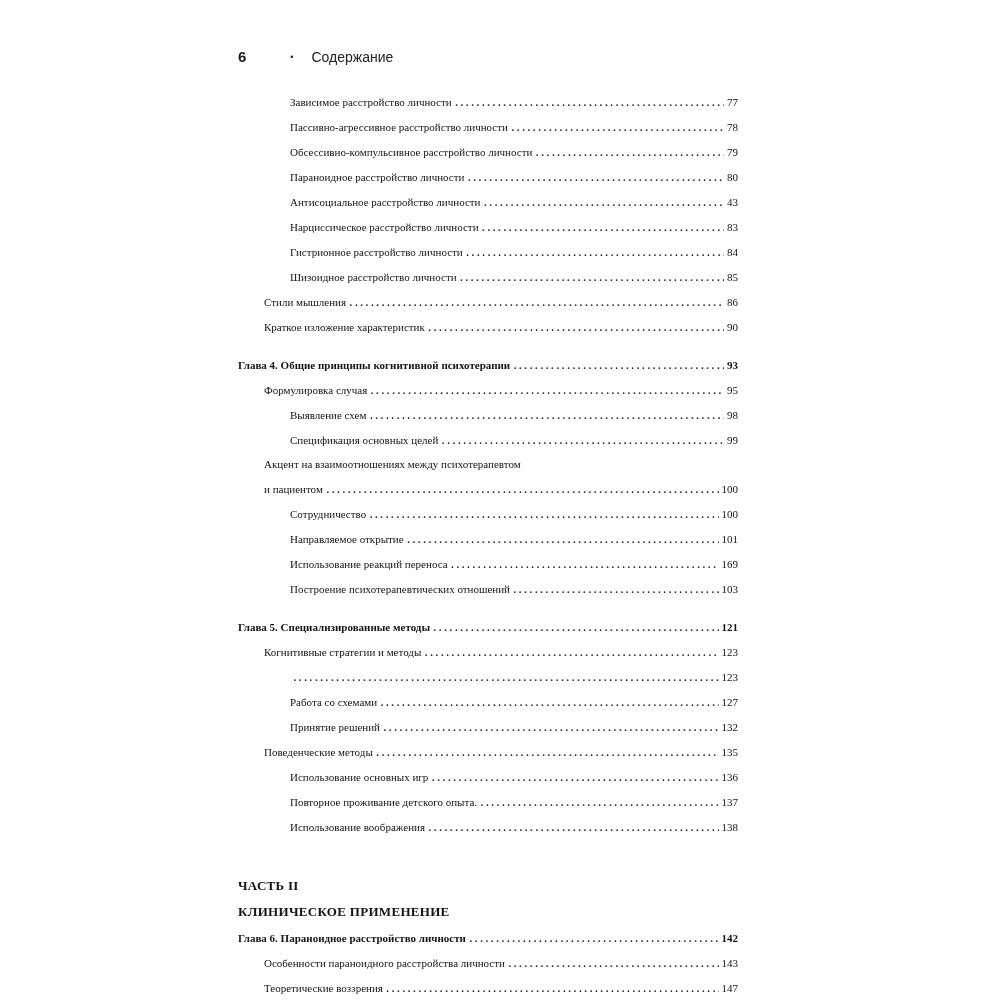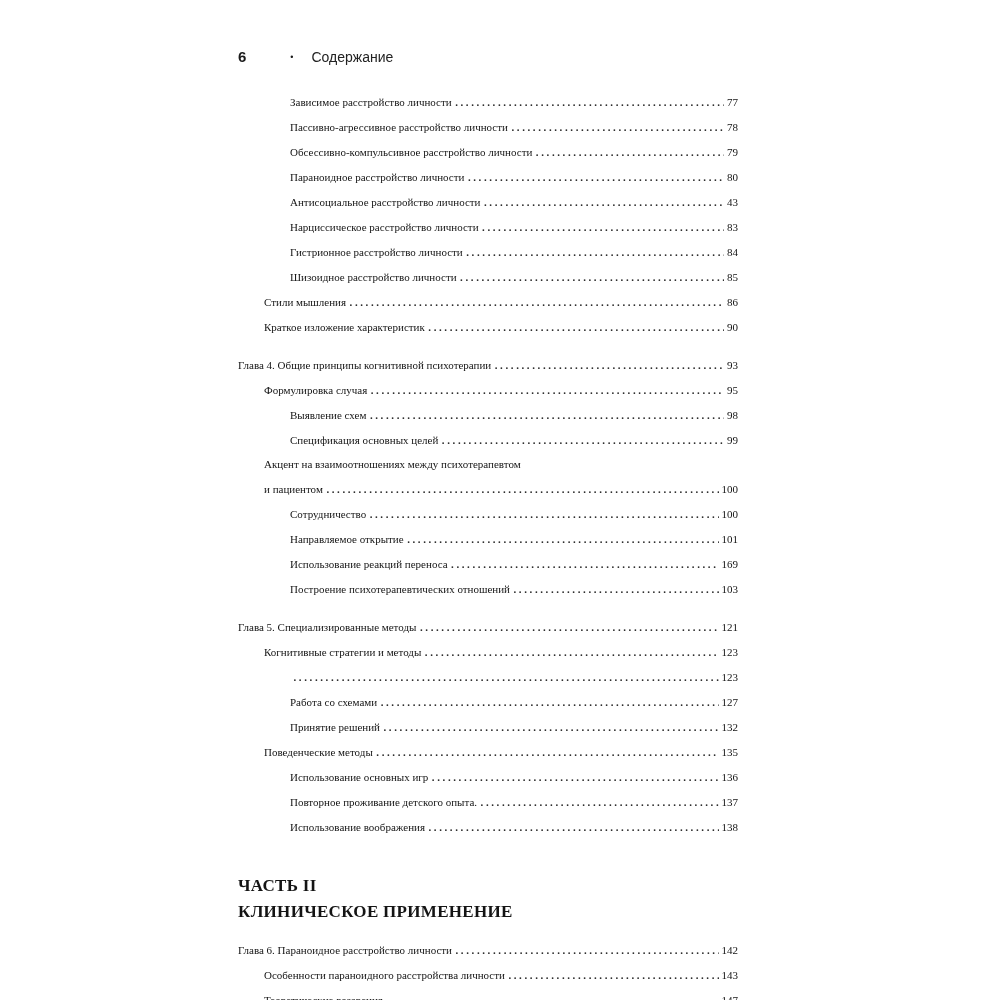--- a/index.html
+++ b/index.html
@@ -41,21 +41,21 @@
     font-size: 14px;
     margin-left: 18px;
     color: #222;
   }
   
   .toc-list { width: 500px; }
   .toc-entry {
     font-size: 11px;
     line-height: 24px;
   }
-  .toc-entry.bold { font-weight: normal; }
+  .toc-entry.bold { font-weight: bold; }
   .indent-0 { padding-left: 0; }
   .indent-1 { padding-left: 26px; }
   .indent-2 { padding-left: 52px; }
   .toc-row {
     display: flex;
     align-items: baseline;
   }
   .toc-text { white-space: nowrap; }
   .pre-line { white-space: nowrap; }
   .leader {
@@ -71,23 +71,22 @@
     letter-spacing: 1.6px;
     font-size: 15px;
     font-weight: normal;
   }
   .bold .leader::after { font-weight: normal; }
   .toc-page { white-space: nowrap; }
   .gap { height: 13px; }
   .gap-large { height: 34px; }
   .part-header {
     font-weight: bold;
-    font-size: 17px;
+    font-size: 13px;
     line-height: 26px;
-    margin-bottom: 12px;
     letter-spacing: 0.3px;
   }
 </style>
 </head>
 <body>
 
 <div class="page">
   <div class="page-header">
     <span class="pg-num">6</span>
     <span class="bullet">•</span>

